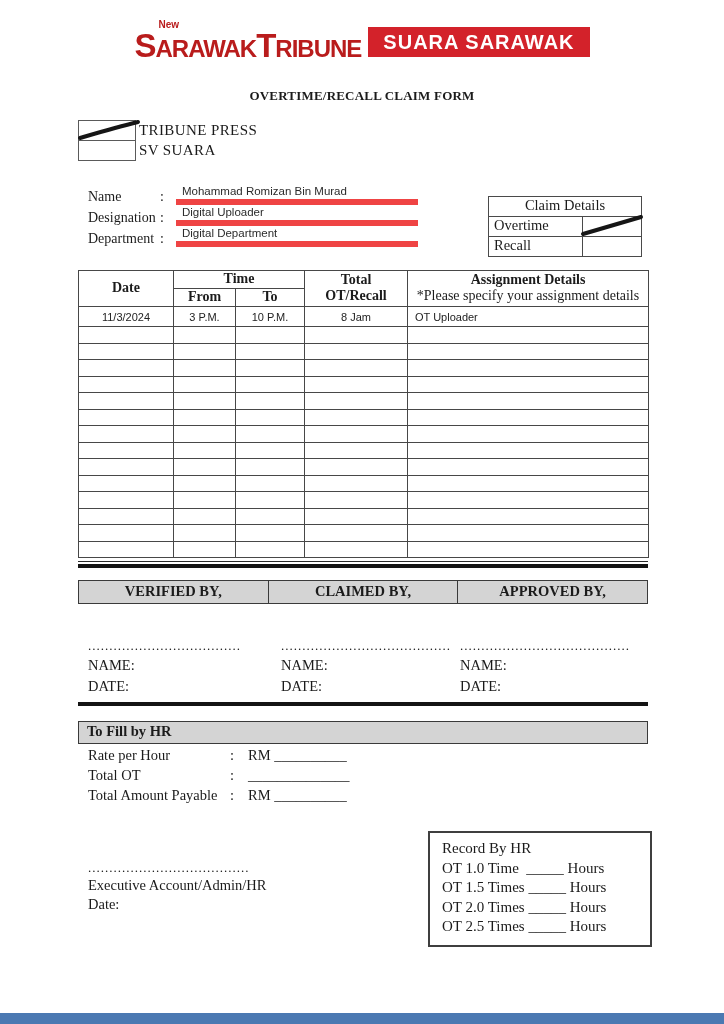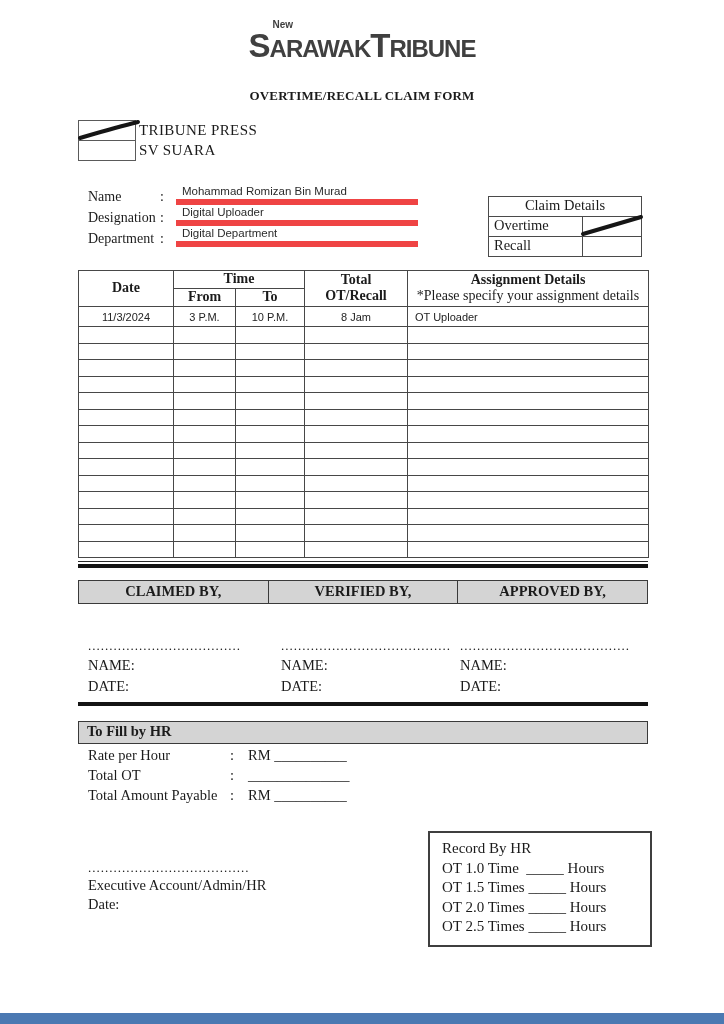--- a/index.html
+++ b/index.html
@@ -90,26 +90,29 @@
 
   
   .footer-bar{position:absolute;left:0;bottom:0;width:100%;height:11px;}
 </style>
 </head>
 <body>
 
 <div class="page">
 
   <div class="brand">
-    <div class="wordmark" style="color: #404040; justify-content: center;">
+    <div class="wordmark" style="color: #b91c1c; justify-content: center;">
       <span class="new-label">New</span>
       <span class="wm-cap">S</span>
         <span class="wm-rest">ARAWAK</span>
         <span class="wm-cap">T</span>
         <span class="wm-rest">RIBUNE</span>
+    </div>
+    <div class="tagline-box" style="background-color: rgb(211, 34, 42);">
+      <span>SUARA SARAWAK</span>
     </div>
   </div>
 
   <div class="form-title">OVERTIME/RECALL CLAIM FORM</div>
 
   <div class="org">
     <div class="org-boxes">
       <div class="org-cell">
         <svg class="slash-svg" viewBox="0 0 64 26">
           <path d="M3 21 C 20 16, 40 10, 61 5" stroke="#161616" stroke-width="4" fill="none" stroke-linecap="round"></path>
@@ -299,22 +302,22 @@
         </tr>
       </tbody>
   </table>
 
   <div class="sep-double">
     <div class="sep-thin"></div>
       <div class="sep-thick"></div>
   </div>
 
   <div class="sig-head">
+    <div class="sig-cell">VERIFIED BY,</div>
     <div class="sig-cell">CLAIMED BY,</div>
-    <div class="sig-cell">VERIFIED BY,</div>
     <div class="sig-cell">APPROVED BY,</div>
   </div>
 
   <div class="sig-block sig-b1">
     <div class="sig-dots">....................................</div>
     <div>NAME:</div>
     <div>DATE:</div>
   </div>
   <div class="sig-block sig-b2">
     <div class="sig-dots">........................................</div>

